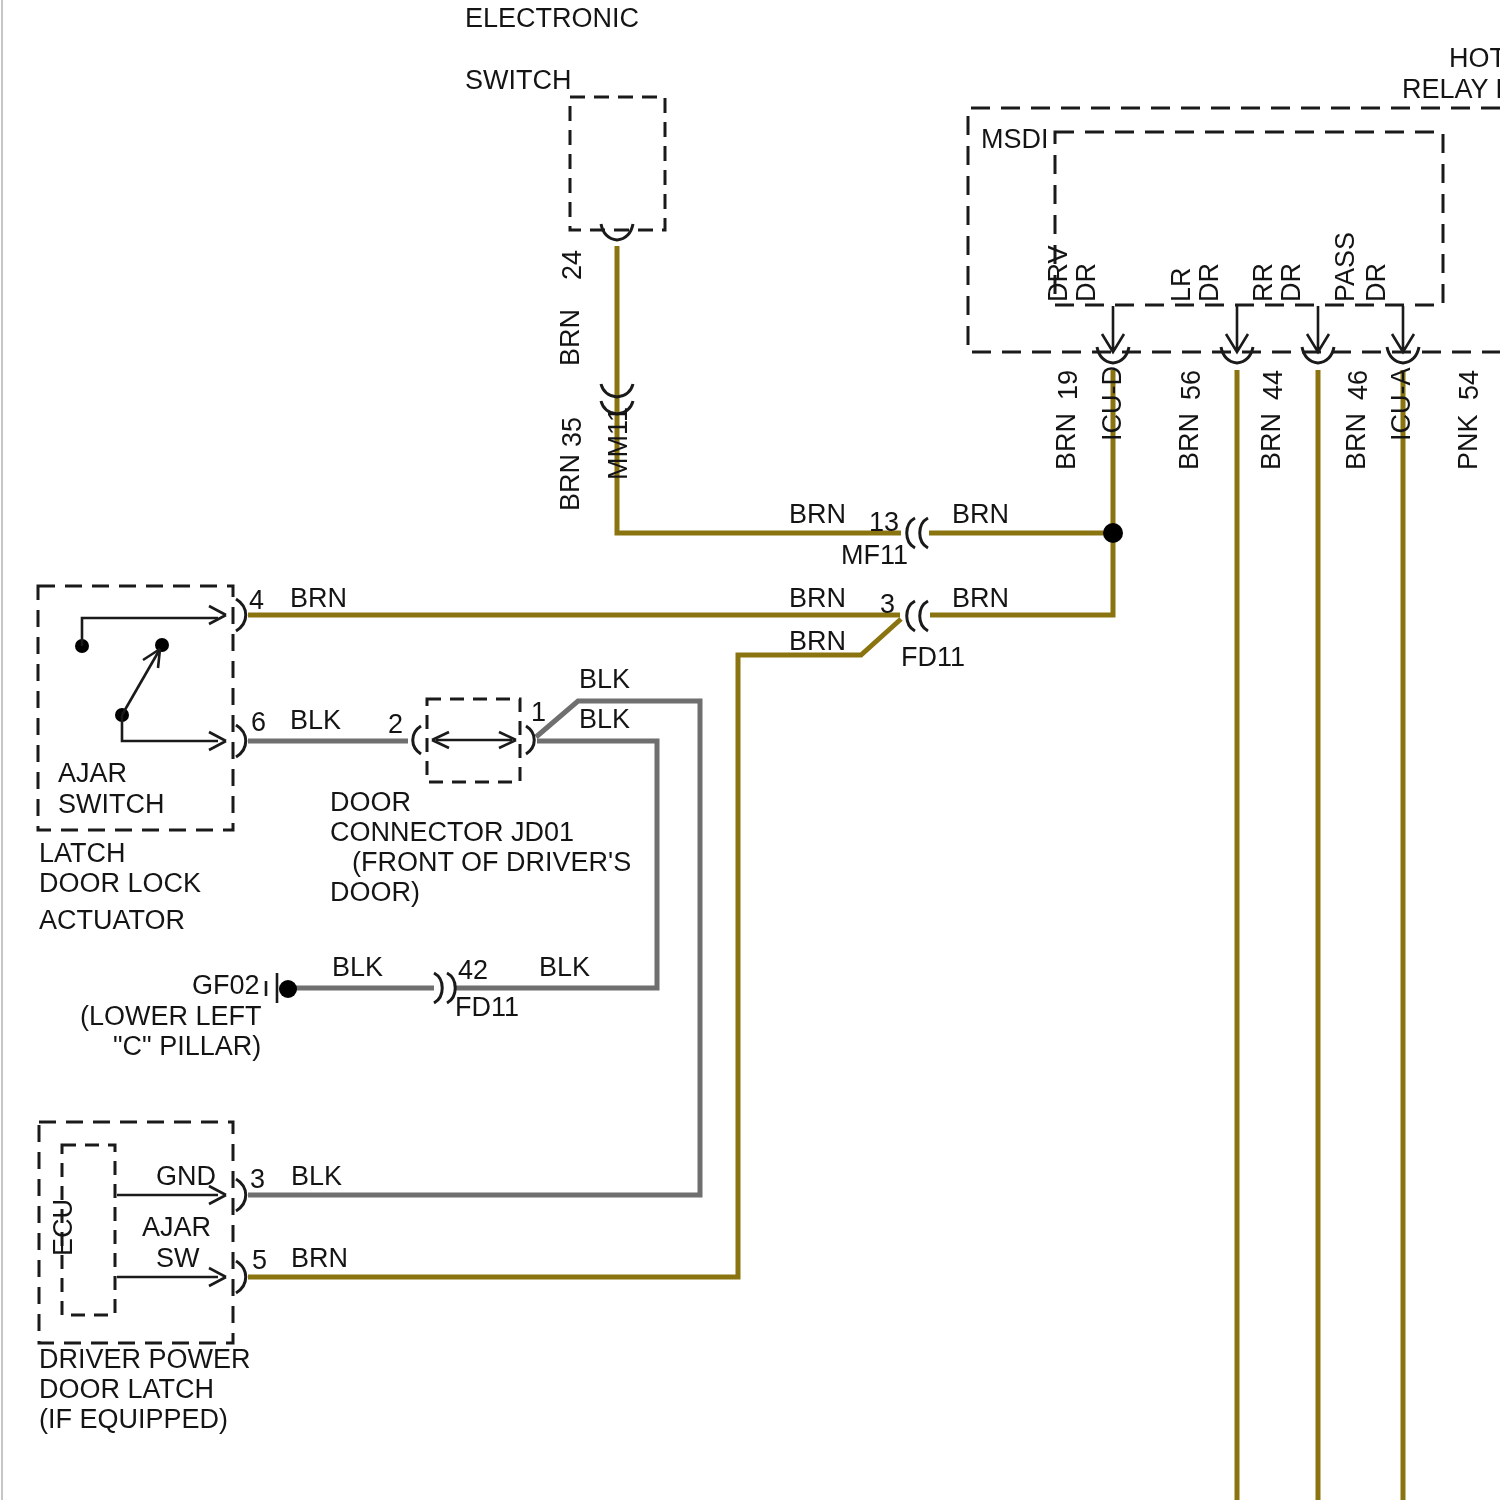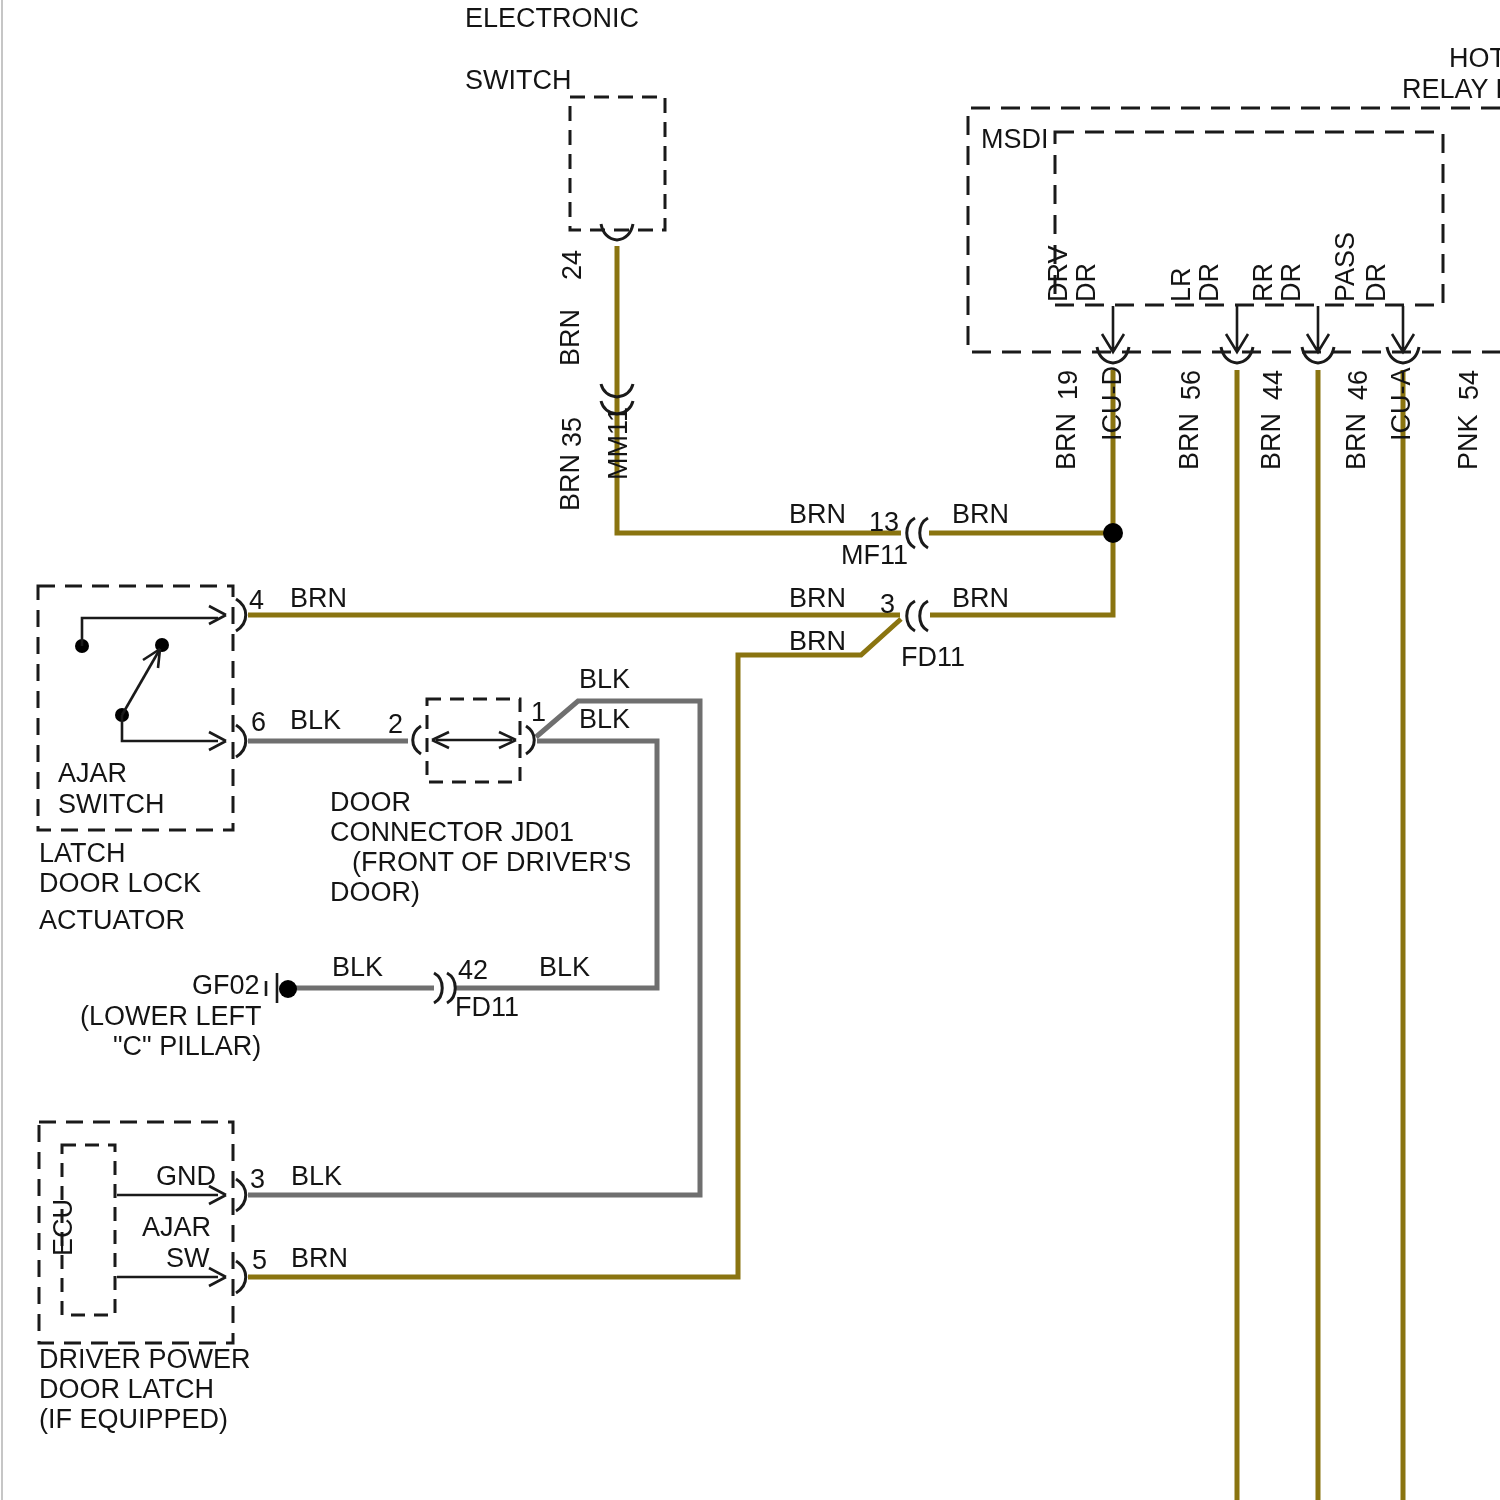--- a/index.html
+++ b/index.html
@@ -170,20 +170,20 @@
   <div class="lbl" style="left:332px;top:952px;">BLK</div>
   <div class="lbl" style="left:458px;top:955px;">42</div>
   <div class="lbl" style="left:455px;top:992px;">FD11</div>
   <div class="lbl" style="left:539px;top:952px;">BLK</div>
 
   <div class="v" style="left:77px;top:1228px;">ECU</div>
   <div class="lbl" style="left:156px;top:1161px;">GND</div>
   <div class="lbl" style="left:250px;top:1164px;">3</div>
   <div class="lbl" style="left:291px;top:1161px;">BLK</div>
   <div class="lbl" style="left:142px;top:1212px;">AJAR</div>
-  <div class="lbl" style="left:166px;top:1243px;">SW</div>
+  <div class="lbl" style="left:156px;top:1243px;">SW</div>
   <div class="lbl" style="left:252px;top:1245px;">5</div>
   <div class="lbl" style="left:291px;top:1243px;">BRN</div>
   <div class="lbl" style="left:39px;top:1344px;">DRIVER POWER</div>
   <div class="lbl" style="left:39px;top:1374px;">DOOR LATCH</div>
   <div class="lbl" style="left:39px;top:1404px;">(IF EQUIPPED)</div>
 
 </div>
 
 </body></html>

